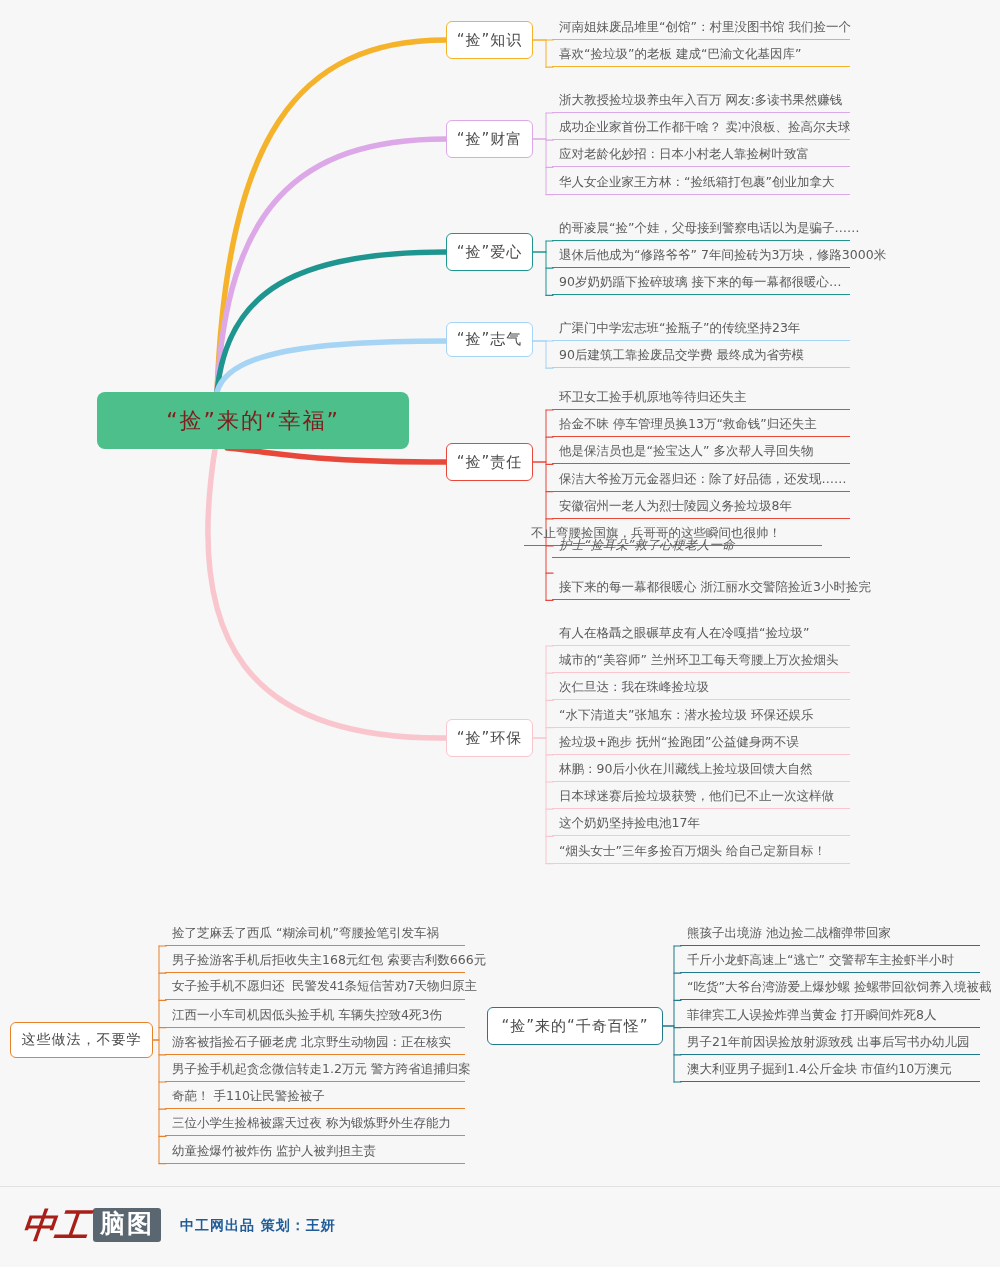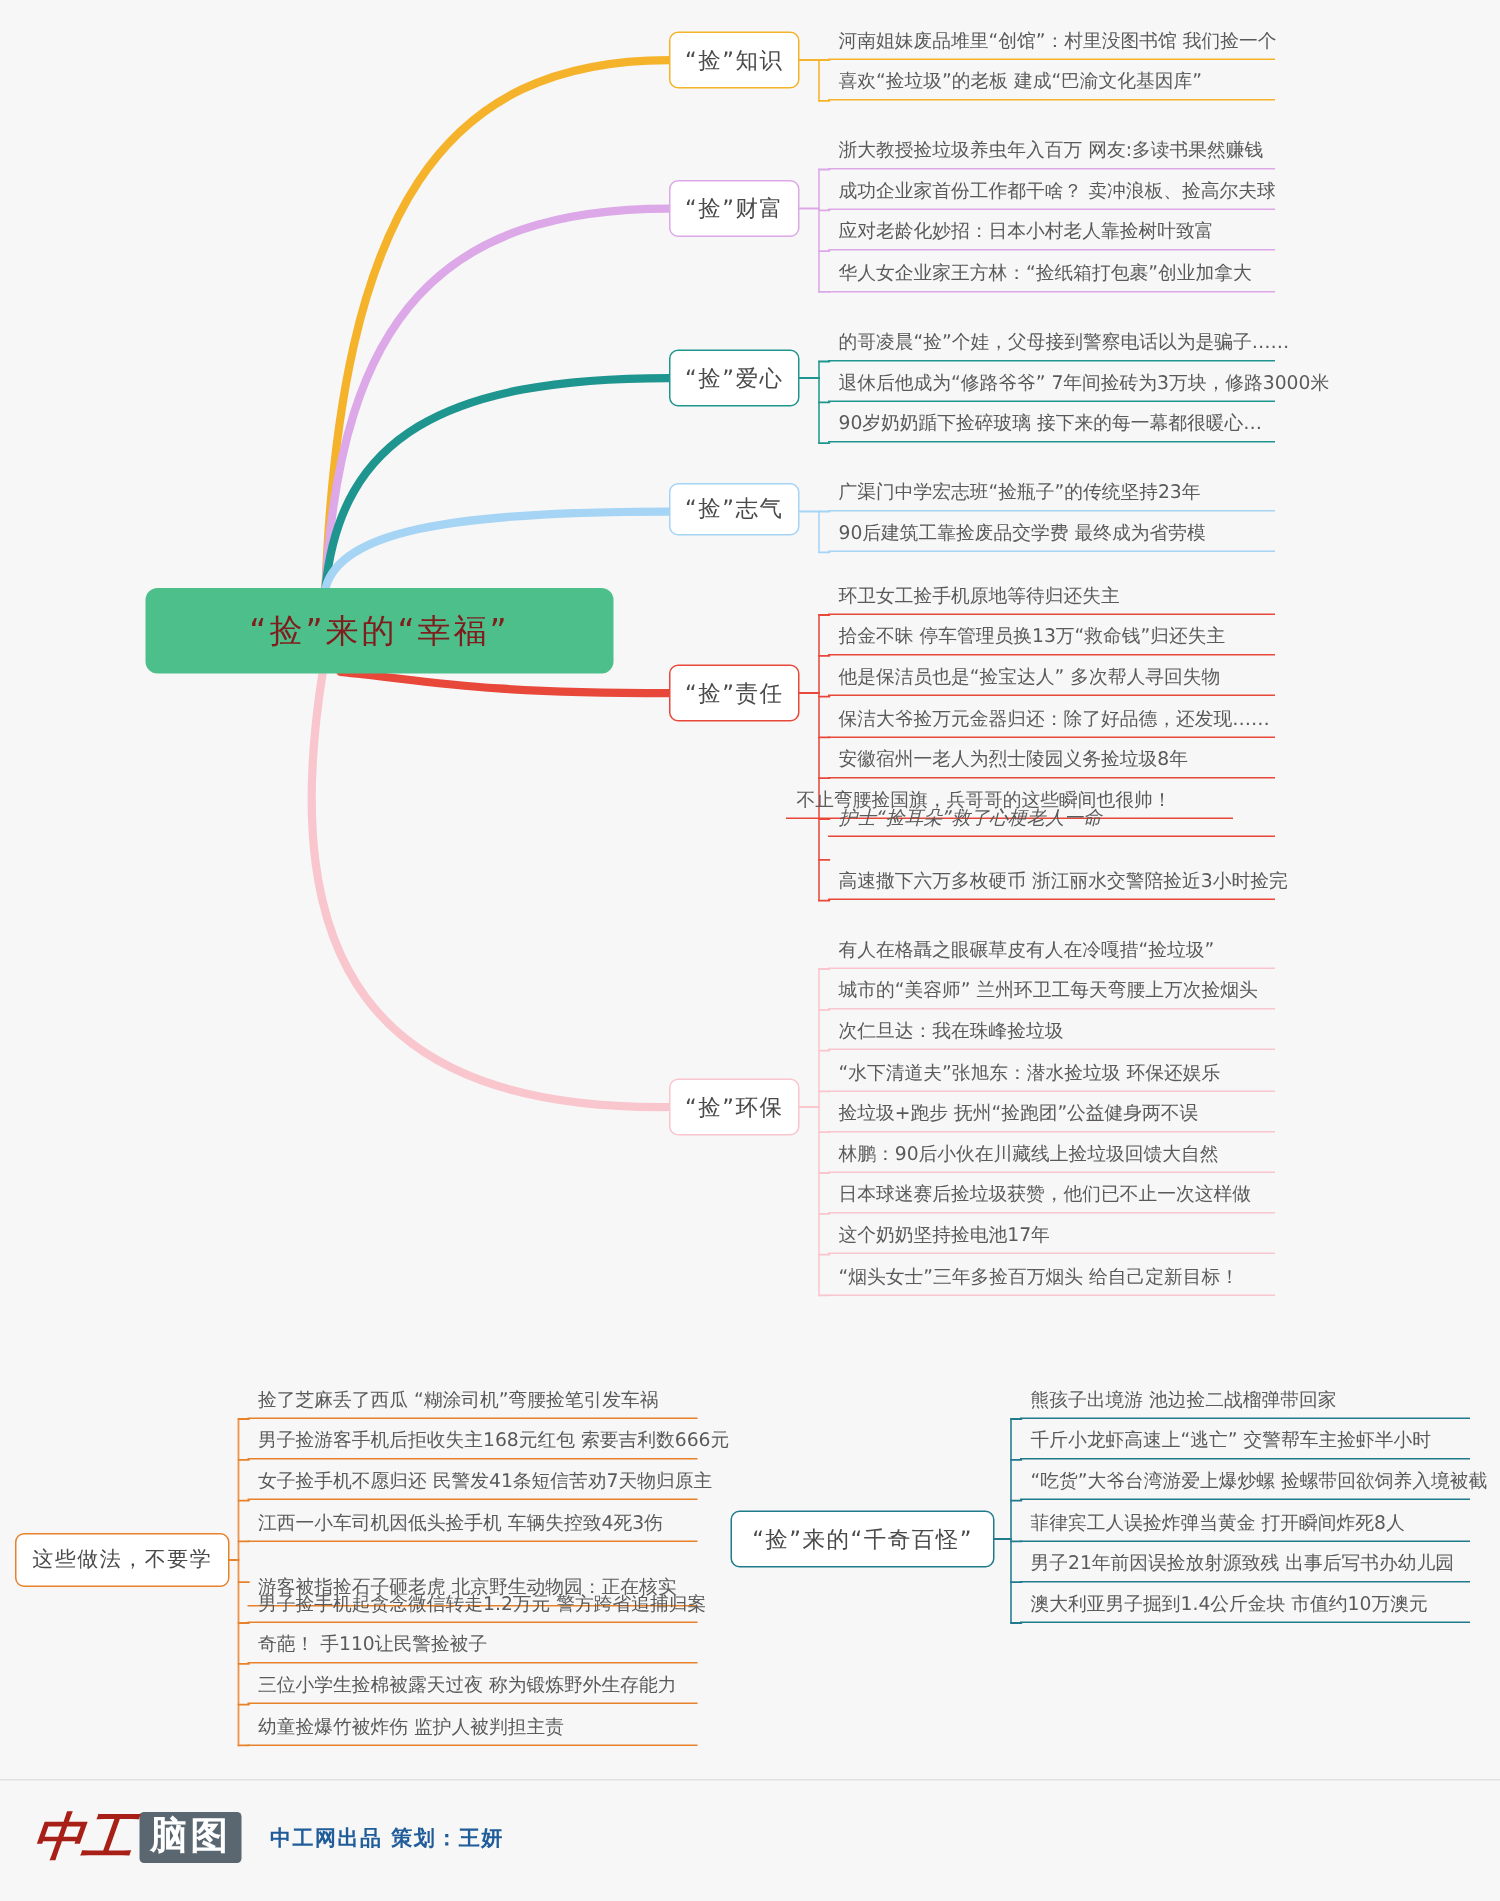--- a/index.html
+++ b/index.html
@@ -185,41 +185,41 @@
       <div class="topic" style="left: 446px; top: 443px; width: 87px; height: 38px; border-color: rgb(232, 72, 58);">
         <span>“捡”责任</span>
       </div>
       <div class="leaf" style="left: 552px; top: 384px; width: 298px; border-bottom-color: rgb(232, 72, 58);">环卫女工捡手机原地等待归还失主</div>
       <div class="leaf" style="left: 552px; top: 411.2px; width: 298px; border-bottom-color: rgb(232, 72, 58);">拾金不昧 停车管理员换13万“救命钱”归还失主</div>
       <div class="leaf" style="left: 552px; top: 438.4px; width: 298px; border-bottom-color: rgb(232, 72, 58);">他是保洁员也是“捡宝达人” 多次帮人寻回失物</div>
       <div class="leaf" style="left: 552px; top: 465.6px; width: 298px; border-bottom-color: rgb(232, 72, 58);">保洁大爷捡万元金器归还：除了好品德，还发现……</div>
       <div class="leaf" style="left: 552px; top: 492.8px; width: 298px; border-bottom-color: rgb(232, 72, 58);">安徽宿州一老人为烈士陵园义务捡垃圾8年</div>
       <div class="leaf" style="left: 524px; top: 520px; width: 298px; border-bottom-color: rgb(232, 72, 58);">不止弯腰捡国旗，兵哥哥的这些瞬间也很帅！</div>
       <div class="leaf" style="left: 552px; top: 532px; width: 298px; border-bottom-color: rgb(232, 72, 58); font-style: italic;">护士“捡耳朵”救了心梗老人一命</div>
-      <div class="leaf" style="left: 552px; top: 574.4px; width: 298px; border-bottom-color: rgb(232, 72, 58);">高速撒下六万多枚硬币 浙江丽水交警陪捡近3小时捡完</div>
+      <div class="leaf" style="left: 552px; top: 574.4px; width: 298px; border-bottom-color: rgb(232, 72, 58);">接下来的每一幕都很暖心 浙江丽水交警陪捡近3小时捡完</div>
       <div class="topic" style="left: 446px; top: 719px; width: 87px; height: 38px; border-color: rgb(249, 198, 206);">
         <span>“捡”环保</span>
       </div>
       <div class="leaf" style="left: 552px; top: 620px; width: 298px; border-bottom-color: rgb(249, 198, 206);">有人在格聶之眼碾草皮有人在冷嘎措“捡垃圾”</div>
       <div class="leaf" style="left: 552px; top: 647.2px; width: 298px; border-bottom-color: rgb(249, 198, 206);">城市的“美容师” 兰州环卫工每天弯腰上万次捡烟头</div>
       <div class="leaf" style="left: 552px; top: 674.4px; width: 298px; border-bottom-color: rgb(249, 198, 206);">次仁旦达：我在珠峰捡垃圾</div>
       <div class="leaf" style="left: 552px; top: 701.6px; width: 298px; border-bottom-color: rgb(249, 198, 206);">“水下清道夫”张旭东：潜水捡垃圾 环保还娱乐</div>
       <div class="leaf" style="left: 552px; top: 728.8px; width: 298px; border-bottom-color: rgb(249, 198, 206);">捡垃圾+跑步 抚州“捡跑团”公益健身两不误</div>
       <div class="leaf" style="left: 552px; top: 756px; width: 298px; border-bottom-color: rgb(249, 198, 206);">林鹏：90后小伙在川藏线上捡垃圾回馈大自然</div>
       <div class="leaf" style="left: 552px; top: 783.2px; width: 298px; border-bottom-color: rgb(249, 198, 206);">日本球迷赛后捡垃圾获赞，他们已不止一次这样做</div>
       <div class="leaf" style="left: 552px; top: 810.4px; width: 298px; border-bottom-color: rgb(249, 198, 206);">这个奶奶坚持捡电池17年</div>
       <div class="leaf" style="left: 552px; top: 837.6px; width: 298px; border-bottom-color: rgb(249, 198, 206);">“烟头女士”三年多捡百万烟头 给自己定新目标！</div>
       <div class="topic" style="left: 10px; top: 1022px; width: 143px; height: 36px; border-color: rgb(232, 130, 42); font-size: 14px;">
         <span>这些做法，不要学</span>
       </div>
       <div class="leaf" style="left: 165px; top: 920px; width: 300px; border-bottom-color: rgb(232, 130, 42);">捡了芝麻丢了西瓜 “糊涂司机”弯腰捡笔引发车祸</div>
       <div class="leaf" style="left: 165px; top: 947.2px; width: 300px; border-bottom-color: rgb(232, 130, 42);">男子捡游客手机后拒收失主168元红包 索要吉利数666元</div>
-      <div class="leaf" style="left: 165px; top: 974.4px; width: 300px; border-bottom-color: rgb(232, 130, 42);">女子捡手机不愿归还 民警发41条短信苦劝7天物归原主</div>
+      <div class="leaf" style="left: 165px; top: 974.4px; width: 300px; border-bottom-color: rgb(232, 130, 42); font-family: Liberation Mono, monospace;">女子捡手机不愿归还 民警发41条短信苦劝7天物归原主</div>
       <div class="leaf" style="left: 165px; top: 1001.6px; width: 300px; border-bottom-color: rgb(232, 130, 42);">江西一小车司机因低头捡手机 车辆失控致4死3伤</div>
-      <div class="leaf" style="left: 165px; top: 1028.8px; width: 300px; border-bottom-color: rgb(232, 130, 42); margin-top: 16px;">游客被指捡石子砸老虎 北京野生动物园：正在核实</div>
+      <div class="leaf" style="left: 165px; top: 1028.8px; width: 300px; border-bottom-color: rgb(232, 130, 42);">游客被指捡石子砸老虎 北京野生动物园：正在核实</div>
       <div class="leaf" style="left: 165px; top: 1056px; width: 300px; border-bottom-color: rgb(232, 130, 42);">男子捡手机起贪念微信转走1.2万元 警方跨省追捕归案</div>
       <div class="leaf" style="left: 165px; top: 1083.2px; width: 300px; border-bottom-color: rgb(232, 130, 42);">奇葩！ 手110让民警捡被子</div>
       <div class="leaf" style="left: 165px; top: 1110.4px; width: 300px; border-bottom-color: rgb(232, 130, 42);">三位小学生捡棉被露天过夜 称为锻炼野外生存能力</div>
       <div class="leaf" style="left: 165px; top: 1137.6px; width: 300px; border-bottom-color: rgb(232, 130, 42);">幼童捡爆竹被炸伤 监护人被判担主责</div>
       <div class="topic" style="left: 487px; top: 1007px; width: 176px; height: 38px; border-color: rgb(31, 122, 140); font-size: 15px;">
         <span>“捡”来的“千奇百怪”</span>
       </div>
       <div class="leaf" style="left: 680px; top: 920px; width: 300px; border-bottom-color: rgb(31, 122, 140);">熊孩子出境游 池边捡二战榴弹带回家</div>
       <div class="leaf" style="left: 680px; top: 947.2px; width: 300px; border-bottom-color: rgb(31, 122, 140);">千斤小龙虾高速上“逃亡” 交警帮车主捡虾半小时</div>
       <div class="leaf" style="left: 680px; top: 974.4px; width: 300px; border-bottom-color: rgb(31, 122, 140);">“吃货”大爷台湾游爱上爆炒螺 捡螺带回欲饲养入境被截</div>

